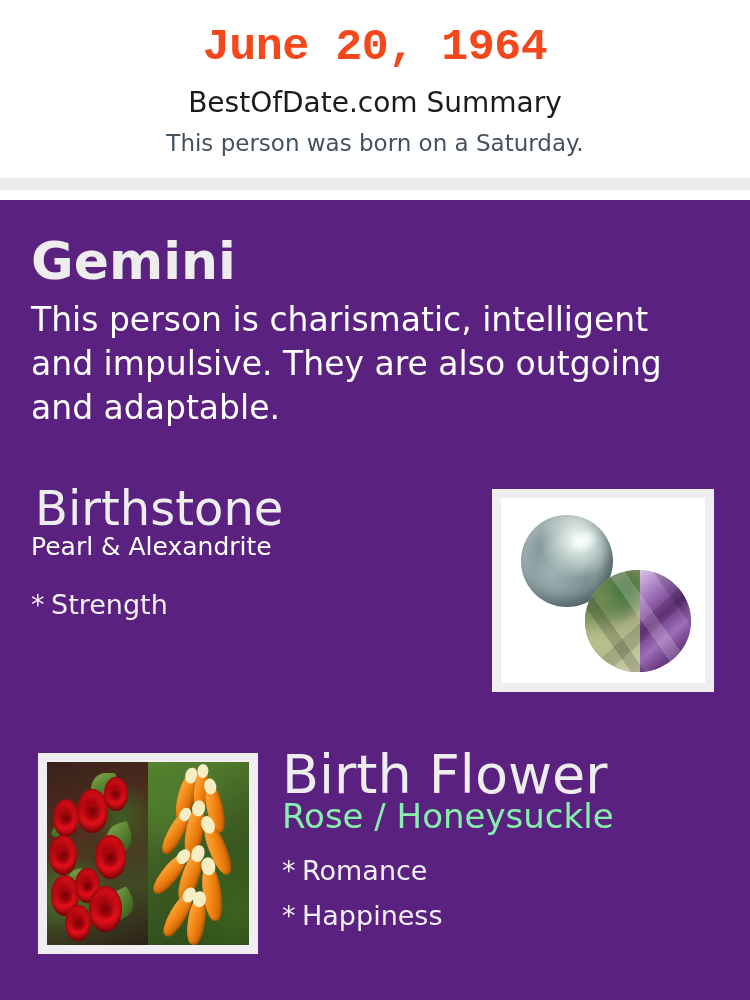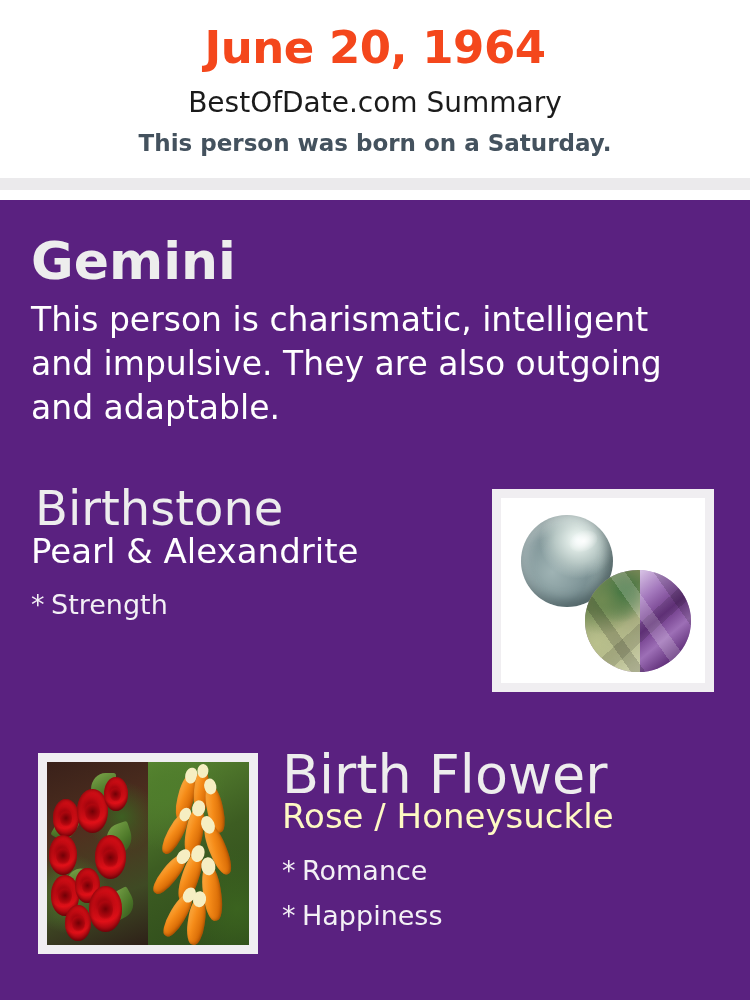--- a/index.html
+++ b/index.html
@@ -36,38 +36,39 @@
   .header-date {
     position: absolute;
     left: 0;
     top: 22px;
     width: 750px;
     font-size: 45px;
     font-weight: bold;
     letter-spacing: -0.5px;
     color: #F4471C;
     line-height: 1.15;
+    font-family: Liberation Mono, monospace;
   }
   .header-site {
     position: absolute;
     left: 0;
     top: 87px;
     width: 750px;
     font-size: 28px;
     font-weight: normal;
     color: #1b1b1b;
     line-height: 1.15;
   }
   .header-sub {
     position: absolute;
     left: 0;
     top: 130px;
     width: 750px;
     font-size: 23px;
-    font-weight: bold;
+    font-weight: normal;
     color: #44525e;
     line-height: 1.15;
   }
 
   .divider-band {
     position: absolute;
     left: 0;
     top: 178px;
     width: 750px;
     height: 12px;
@@ -112,21 +113,21 @@
     top: 283px;
     font-size: 48px;
     font-weight: normal;
     color: #ededed;
     line-height: 1.05;
   }
   .stone-name {
     position: absolute;
     left: 31px;
     top: 333px;
-    font-size: 34px;
+    font-size: 25px;
     font-weight: normal;
     color: #ffffff;
     line-height: 1.1;
   }
   .stone-traits {
     position: absolute;
     left: 31px;
     top: 382px;
     width: 420px;
   }
@@ -151,21 +152,21 @@
     font-weight: normal;
     color: #ededed;
     line-height: 1.05;
   }
   .flower-name {
     position: absolute;
     left: 282px;
     top: 598px;
     font-size: 34px;
     font-weight: normal;
-    color: #fef9c3;
+    color: #86efac;
     line-height: 1.1;
   }
   .flower-traits {
     position: absolute;
     left: 282px;
     top: 648px;
     width: 420px;
   }
 
   

